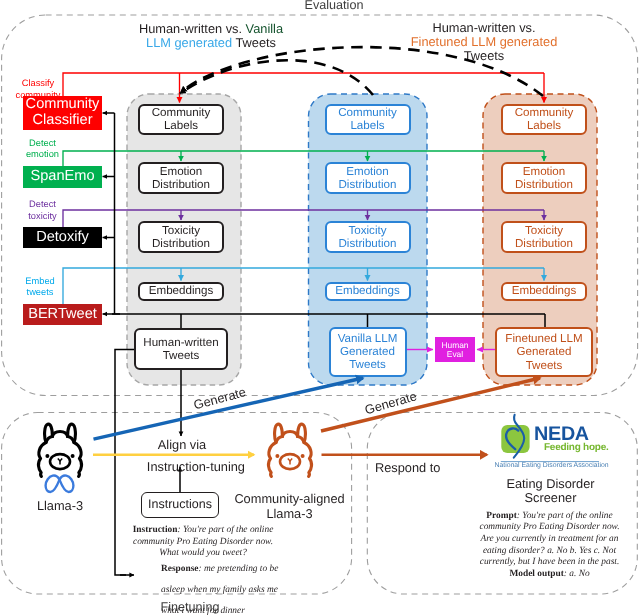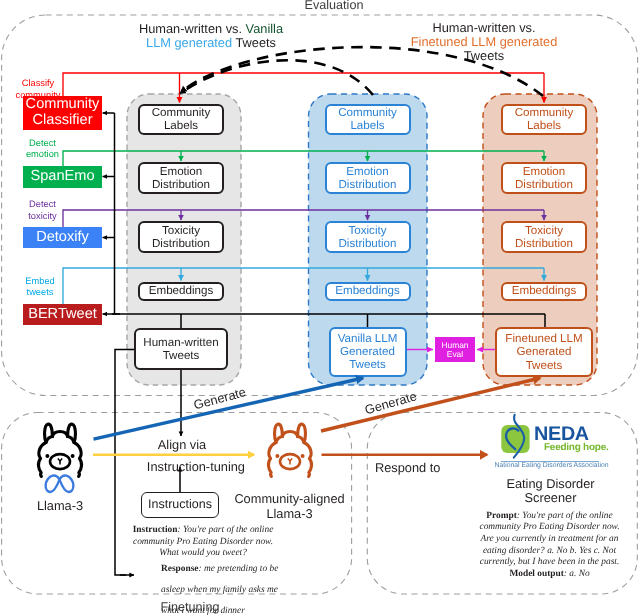--- a/index.html
+++ b/index.html
@@ -174,21 +174,21 @@
       <div>Classify</div>
       <div>community</div>
     </div>
 <div class="abs tool" style="left:23px;top:166px;width:79px;height:21.5px;background:#00b04f;font-size:14.6px;">
       <div><span>SpanEmo</span></div>
     </div>
 <div class="abs tiny" style="left:7.5px;top:137.5px;width:70px;text-align:center;color:#00b04f;">
       <div>Detect</div>
       <div>emotion</div>
     </div>
-<div class="abs tool" style="left:23px;top:227px;width:79px;height:21px;background:#3b82f6;font-size:14.6px;">
+<div class="abs tool" style="left:23px;top:227px;width:79px;height:21px;background:#000000;font-size:14.6px;">
       <div><span>Detoxify</span></div>
     </div>
 <div class="abs tiny" style="left:7.5px;top:199.4px;width:70px;text-align:center;color:#6d309f;">
       <div>Detect</div>
       <div>toxicity</div>
     </div>
 <div class="abs tool" style="left:23px;top:304px;width:79px;height:20.5px;background:#b91c1c;font-size:14.6px;">
       <div><span>BERTweet</span></div>
     </div>
 <div class="abs tiny" style="left:5px;top:275.7px;width:70px;text-align:center;color:#00a9eb;">

